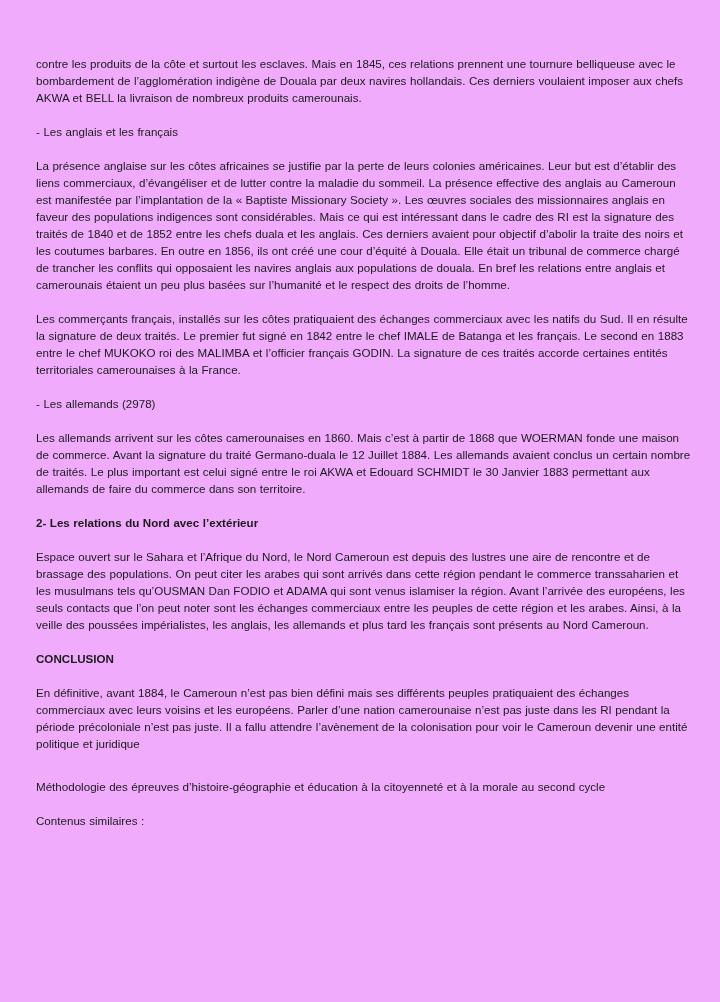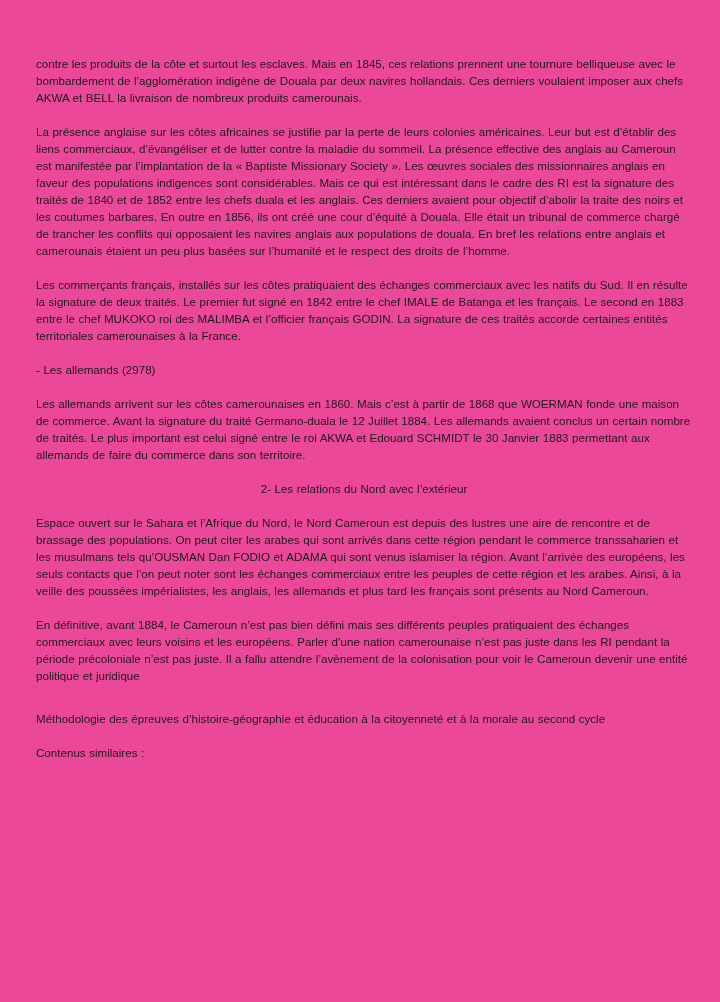--- a/index.html
+++ b/index.html
@@ -4,69 +4,70 @@
 <style>
   html, body {
     margin: 0;
     padding: 0;
     background: #ffffff;
   }
   .page {
     position: relative;
     width: 720px;
     height: 1002px;
-    background: #ec4899;
+    background: #f0abfc;
     overflow: hidden;
     font-family: "Liberation Sans", "DejaVu Sans", sans-serif;
   }
   .content {
     position: absolute;
     top: 55px;
     left: 36px;
     width: 656px;
     color: #1b1b1b;
   }
   .content p {
     margin: 0 0 17px 0;
     font-size: 11.6px;
     line-height: 17px;
     font-weight: 400;
     text-align: left;
     word-spacing: 0.3px;
   }
   .content p.bold {
-    font-weight: 400;
-    text-align: center;
+    font-weight: 700;
   }
   .content p.gap-a {
     margin-top: 26px;
   }
   .content p.gap-b {
   }
 </style>
 </head>
 <body>
 
 <div class="page">
   <div class="content">
     <p>contre les produits de la côte et surtout les esclaves. Mais en 1845, ces relations prennent une tournure belliqueuse avec le bombardement de l’agglomération indigène de Douala par deux navires hollandais. Ces derniers voulaient imposer aux chefs AKWA et BELL la livraison de nombreux produits camerounais.</p>
 
+    <p>- Les anglais et les français</p>
 
     <p>La présence anglaise sur les côtes africaines se justifie par la perte de leurs colonies américaines. Leur but est d’établir des liens commerciaux, d’évangéliser et de lutter contre la maladie du sommeil. La présence effective des anglais au Cameroun est manifestée par l’implantation de la « Baptiste Missionary Society ». Les œuvres sociales des missionnaires anglais en faveur des populations indigences sont considérables. Mais ce qui est intéressant dans le cadre des RI est la signature des traités de 1840 et de 1852 entre les chefs duala et les anglais. Ces derniers avaient pour objectif d’abolir la traite des noirs et les coutumes barbares. En outre en 1856, ils ont créé une cour d’équité à Douala. Elle était un tribunal de commerce chargé de trancher les conflits qui opposaient les navires anglais aux populations de douala. En bref les relations entre anglais et camerounais étaient un peu plus basées sur l’humanité et le respect des droits de l’homme.</p>
 
     <p>Les commerçants français, installés sur les côtes pratiquaient des échanges commerciaux avec les natifs du Sud. Il en résulte la signature de deux traités. Le premier fut signé en 1842 entre le chef IMALE de Batanga et les français. Le second en 1883 entre le chef MUKOKO roi des MALIMBA et l’officier français GODIN. La signature de ces traités accorde certaines entités territoriales camerounaises à la France.</p>
 
     <p>- Les allemands (2978)</p>
 
     <p>Les allemands arrivent sur les côtes camerounaises en 1860. Mais c’est à partir de 1868 que WOERMAN fonde une maison de commerce. Avant la signature du traité Germano-duala le 12 Juillet 1884. Les allemands avaient conclus un certain nombre de traités. Le plus important est celui signé entre le roi AKWA et Edouard SCHMIDT le 30 Janvier 1883 permettant aux allemands de faire du commerce dans son territoire.</p>
 
     <p class="bold">2- Les relations du Nord avec l’extérieur</p>
 
     <p>Espace ouvert sur le Sahara et l’Afrique du Nord, le Nord Cameroun est depuis des lustres une aire de rencontre et de brassage des populations. On peut citer les arabes qui sont arrivés dans cette région pendant le commerce transsaharien et les musulmans tels qu’OUSMAN Dan FODIO et ADAMA qui sont venus islamiser la région. Avant l’arrivée des européens, les seuls contacts que l’on peut noter sont les échanges commerciaux entre les peuples de cette région et les arabes. Ainsi, à la veille des poussées impérialistes, les anglais, les allemands et plus tard les français sont présents au Nord Cameroun.</p>
 
+    <p class="bold">CONCLUSION</p>
 
     <p>En définitive, avant 1884, le Cameroun n’est pas bien défini mais ses différents peuples pratiquaient des échanges commerciaux avec leurs voisins et les européens. Parler d’une nation camerounaise n’est pas juste dans les RI pendant la période précoloniale n’est pas juste. Il a fallu attendre l’avènement de la colonisation pour voir le Cameroun devenir une entité politique et juridique</p>
 
     <p class="gap-a">Méthodologie des épreuves d’histoire-géographie et éducation à la citoyenneté et à la morale au second cycle</p>
 
     <p class="gap-b">Contenus similaires :</p>
   </div>
 </div>
 
 </body></html>

